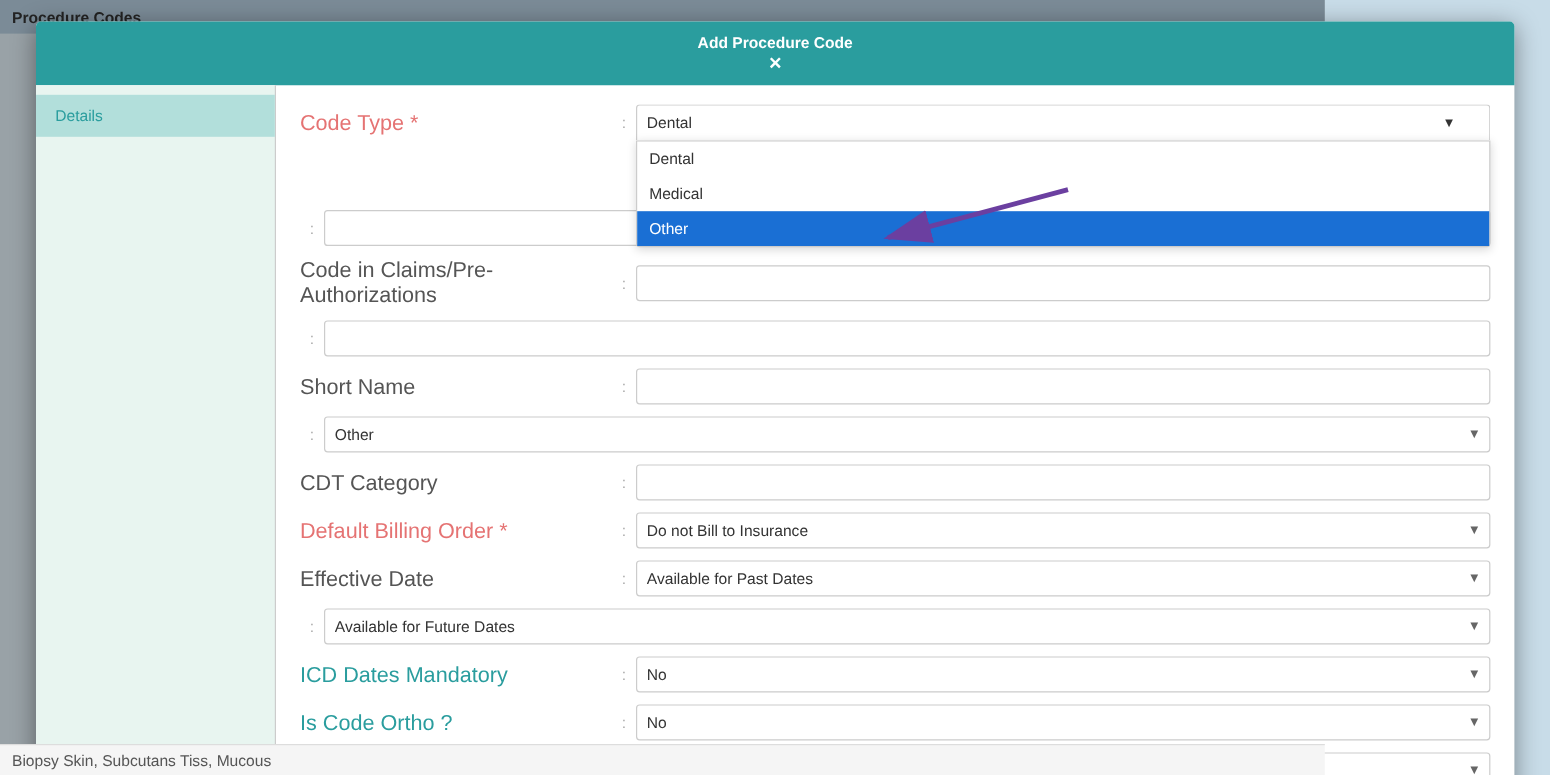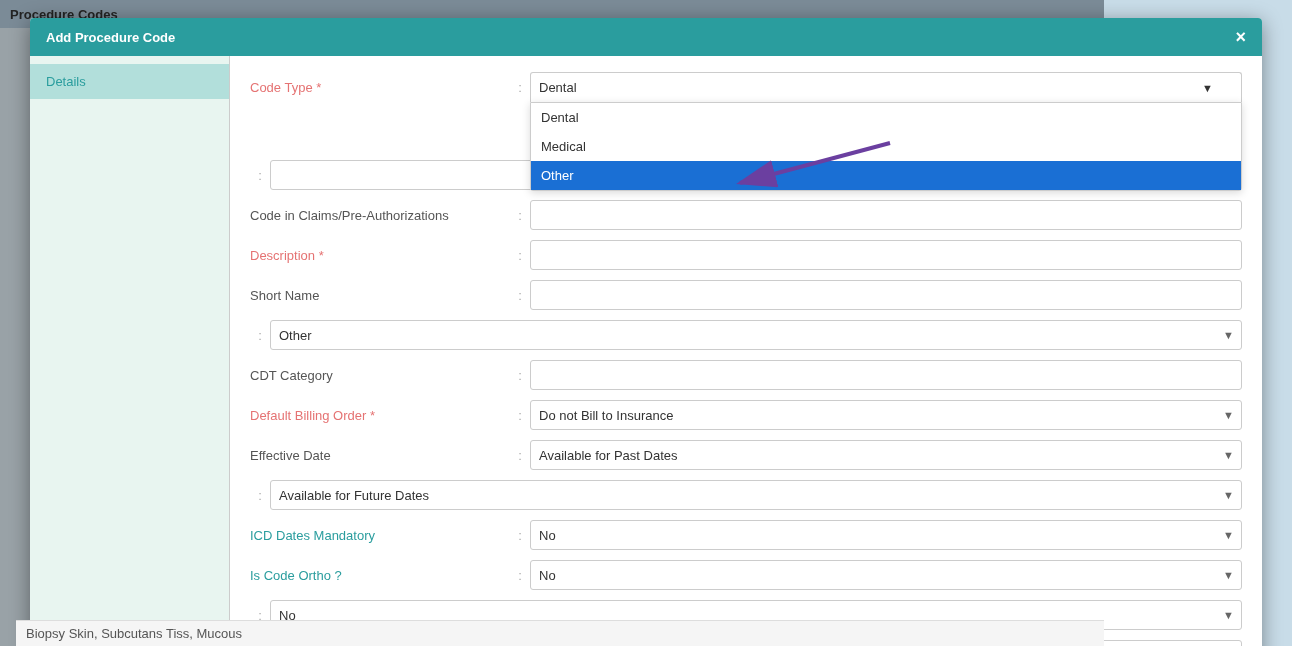--- a/index.html
+++ b/index.html
@@ -46,20 +46,21 @@
     .modal-header {
       background: #2a9d9e;
       color: #fff;
       padding: 10px 16px;
       font-size: 15px;
       font-weight: bold;
       display: flex;
       justify-content: space-between;
       align-items: center;
       border-radius: 4px 4px 0 0;
+      flex-direction: column;
     }
 
     .modal-close {
       color: #fff;
       font-size: 18px;
       cursor: pointer;
       font-weight: bold;
       line-height: 1;
     }
 
@@ -99,21 +100,21 @@
     .form-row {
       display: flex;
       align-items: center;
       margin-bottom: 10px;
       min-height: 30px;
     }
 
     .form-label {
       width: 260px;
       color: #555;
-      font-size: 13px;
+      font-size: 18px;
       flex-shrink: 0;
     }
 
     .form-label.required {
       color: #e57373;
     }
 
     .form-label.required::after {
       content: ' *';
       color: #e57373;
@@ -216,21 +217,21 @@
       top: 82px;
       left: 460px;
       z-index: 2000;
       pointer-events: none;
     }
 
     
     .bg-bottom-row {
       position: absolute;
       bottom: 0;
-      left: 16px;
+      left: 0;
       right: 0;
       height: 26px;
       background: #f5f5f5;
       border-top: 1px solid #ddd;
       display: flex;
       align-items: center;
       padding: 0 10px;
       font-size: 12px;
       color: #555;
     }
@@ -300,21 +301,20 @@
           <input class="form-control" type="text" value="" style="">
         </div>
 
         <div class="form-row">
           <div class="form-label">Code in Claims/Pre-Authorizations</div>
           <div class="form-colon">:</div>
           <input class="form-control" type="text" value="" style="">
         </div>
 
         <div class="form-row">
-          <div class="form-label required">Description</div>
           <div class="form-colon">:</div>
           <input class="form-control" type="text" value="" style="">
         </div>
 
         <div class="form-row">
           <div class="form-label">Short Name</div>
           <div class="form-colon">:</div>
           <input class="form-control" type="text" value="" style="">
         </div>
 

